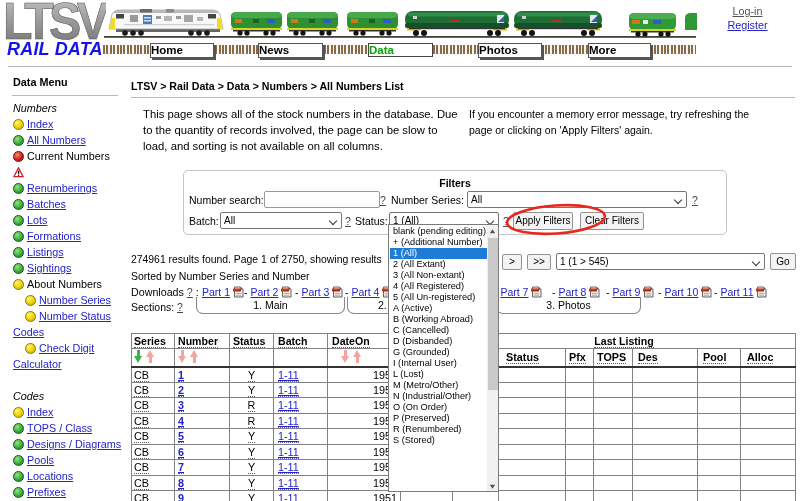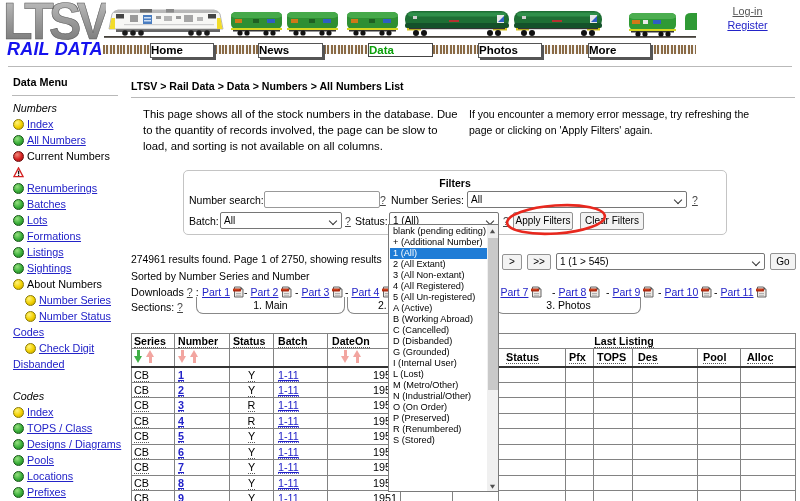--- a/index.html
+++ b/index.html
@@ -204,21 +204,21 @@
   <div class="mi"><span class="ball bg"></span><a href="#">Batches</a></div>
   <div class="mi"><span class="ball bg"></span><a href="#">Lots</a></div>
   <div class="mi"><span class="ball bg"></span><a href="#">Formations</a></div>
   <div class="mi"><span class="ball bg"></span><a href="#">Listings</a></div>
   <div class="mi"><span class="ball bg"></span><a href="#">Sightings</a></div>
   <div class="mi"><span class="ball by"></span>About Numbers</div>
   <div class="mi" style="padding-left:12px;"><span class="ball by"></span><a href="#">Number Series</a></div>
   <div class="mi" style="padding-left:12px;"><span class="ball by"></span><a href="#">Number Status</a></div>
   <div class="mi"><a href="#">Codes</a></div>
   <div class="mi" style="padding-left:12px;"><span class="ball by"></span><a href="#">Check Digit</a></div>
-  <div class="mi"><a href="#">Disbanded</a></div>
+  <div class="mi"><a href="#">Calculator</a></div>
   <div class="mi">&nbsp;</div>
   <div class="mi" style="font-style:italic;">Codes</div>
   <div class="mi"><span class="ball by"></span><a href="#">Index</a></div>
   <div class="mi"><span class="ball bg"></span><a href="#">TOPS / Class</a></div>
   <div class="mi"><span class="ball bg"></span><a href="#">Designs / Diagrams</a></div>
   <div class="mi"><span class="ball bg"></span><a href="#">Pools</a></div>
   <div class="mi"><span class="ball bg"></span><a href="#">Locations</a></div>
   <div class="mi"><span class="ball bg"></span><a href="#">Prefixes</a></div>
 </div>
 

